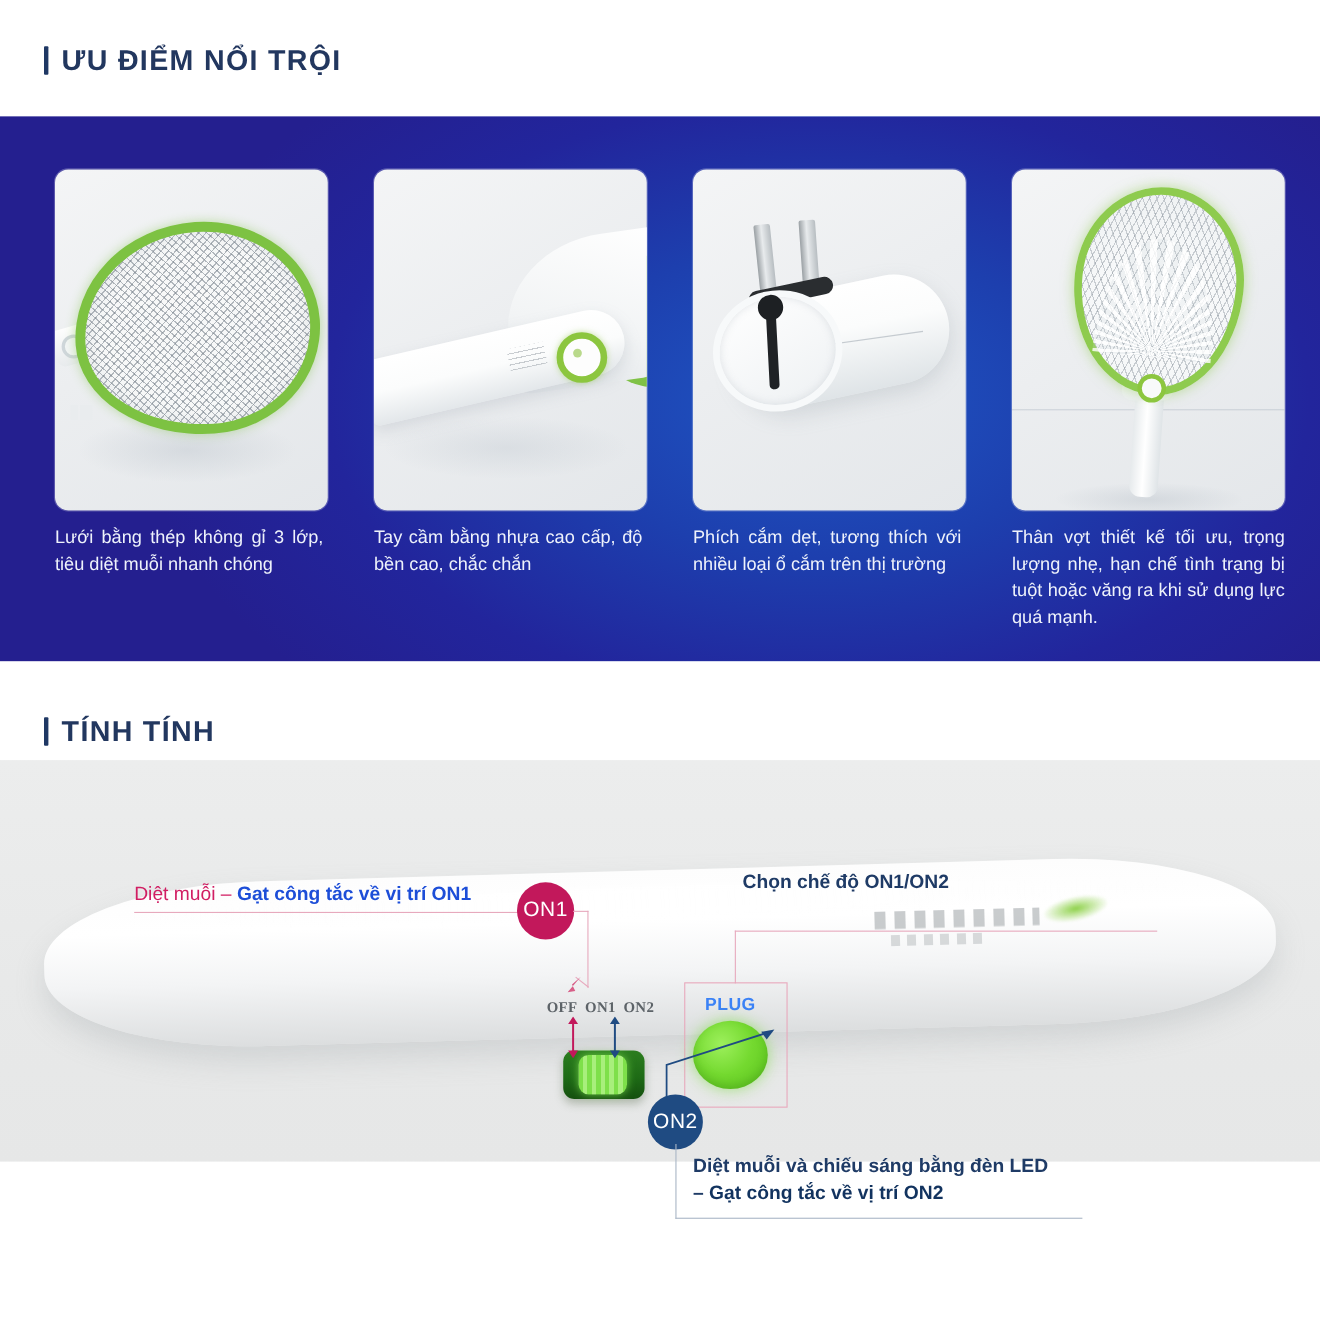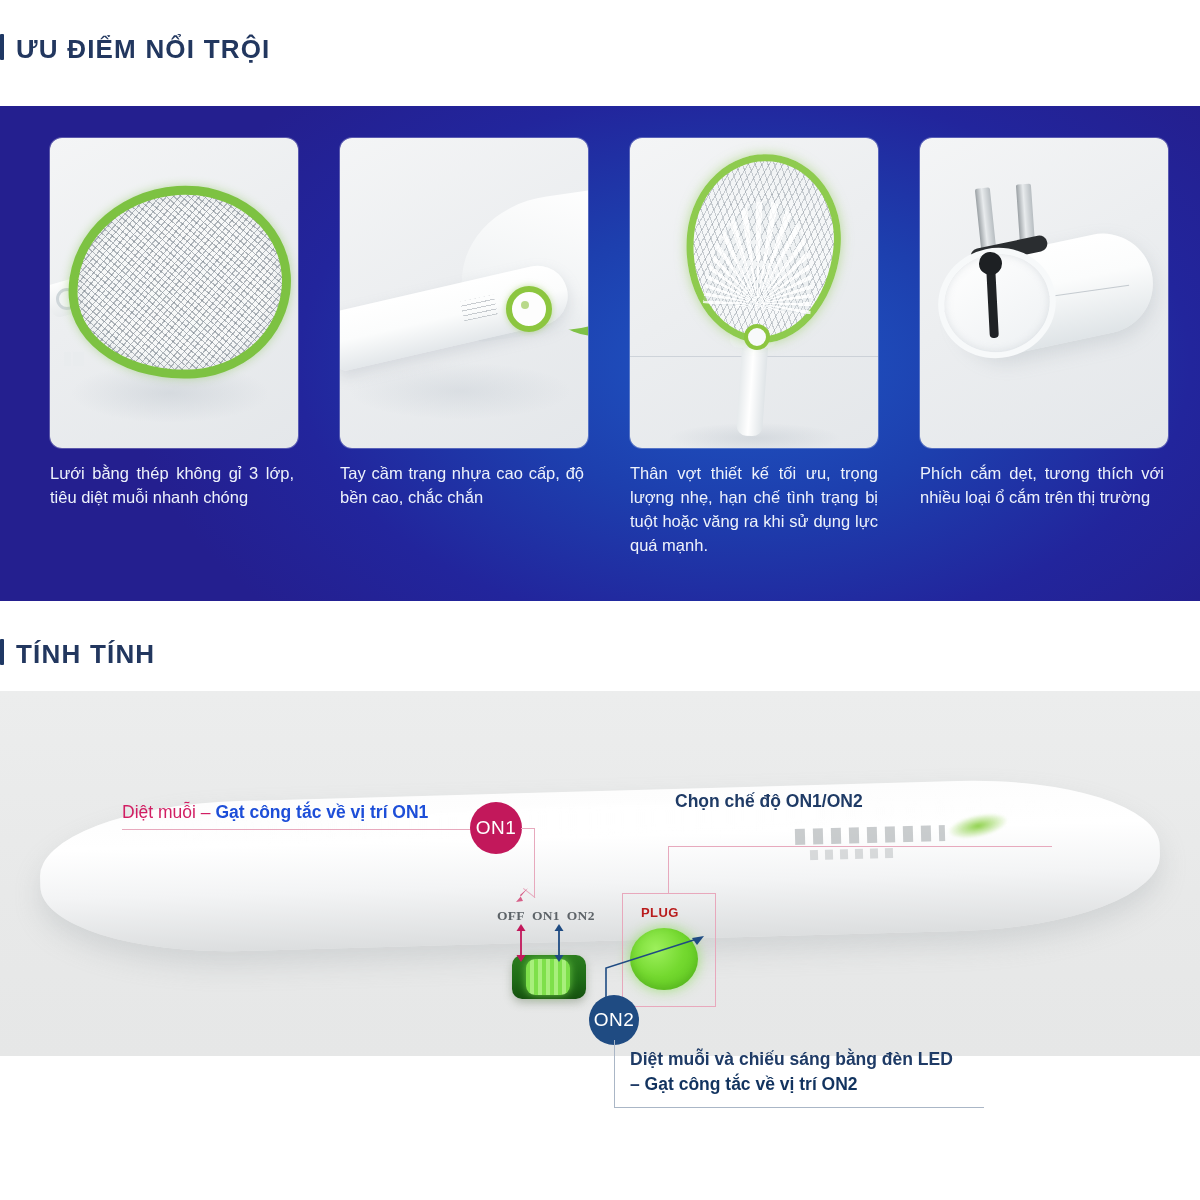--- a/index.html
+++ b/index.html
@@ -6,21 +6,22 @@
   body{
     width:1200px;height:1200px;overflow:hidden;
     background:#ffffff;
     font-family:"Liberation Sans","DejaVu Sans",sans-serif;
     -webkit-font-smoothing:antialiased;
   }
   .page{position:relative;width:1200px;height:1200px;}
 
   
   .section-head{
-    display:flex;
+    display:flex;align-items:center;
+    padding-left:40px;
     height:60px;
   }
   .head-bar{
     width:4px;height:26px;background:#1f3864;margin-right:12px;flex:none;border-radius:1px;
   }
   .head-text{
     font-size:26px;font-weight:bold;color:#22375f;
     letter-spacing:1.2px;white-space:nowrap;
   }
 
@@ -34,20 +35,21 @@
     overflow:hidden;
   }
   .cards{
     position:absolute;left:0;top:0;width:1200px;height:495px;
     display:flex;gap:0;
   }
   .card{
     position:relative;
     width:250px;
     margin-left:40px;
+    margin-top:16px;
   }
   .card:nth-child(1){margin-left:50px;}
   .card .photo{
     position:relative;
     width:248px;height:310px;
     border-radius:12px;
     background:linear-gradient(150deg,#f4f5f6 0%,#eceef0 45%,#e4e7ea 100%);
     box-shadow:0 0 0 1px rgba(255,255,255,.25);
     margin-top:32px;
     overflow:hidden;
@@ -255,21 +257,21 @@
     position:absolute;left:630px;top:928px;width:68px;height:62px;border-radius:50%;
     background:radial-gradient(circle at 38% 34%,#9df05c 0%,#74d92f 48%,#5cc41e 100%);
     box-shadow:0 0 14px rgba(120,220,60,.65), inset 0 -4px 8px rgba(60,140,20,.35);
   }
   .plug-box{
     position:absolute;left:622px;top:893px;width:92px;height:112px;
     border:1.6px solid #e8a8bc;background:transparent;
   }
   .plug-caption{
     position:absolute;left:641px;top:905px;
-    font-size:13px;font-weight:bold;color:#b91c1c;letter-spacing:.4px;
+    font-size:16px;font-weight:bold;color:#3b82f6;letter-spacing:.4px;
   }
 
   
   .ann{position:absolute;}
   .ann-text{font-size:17.5px;line-height:1.42;white-space:nowrap;}
   .pink{color:#d11e63;}
   .pink b{color:#1d4ed8;}
   .navy{color:#1f3b66;font-weight:bold;}
   .navy b{color:#12335f;text-align:right;}
 
@@ -317,50 +319,50 @@
 
       <div class="card">
         <div class="photo">
           <div class="shadow-2"></div>
           <div class="green-rim-2"></div>
           <div class="neck-2"></div>
           <div class="handle-body"></div>
           <div class="label-2"></div>
           <div class="btn-2"></div>
         </div>
-        <div class="cap">Tay cầm trạng nhựa cao cấp, độ bền cao, chắc chắn</div>
+        <div class="cap">Tay cầm bằng nhựa cao cấp, độ bền cao, chắc chắn</div>
+      </div>
+
+      <div class="card">
+        <div class="photo">
+          <div class="plug-body"></div>
+          <div class="plug-seam"></div>
+          <div class="prong a"></div>
+          <div class="prong b"></div>
+          <div class="prong-base"></div>
+          <div class="plug-face"></div>
+          <div class="slider4"></div>
+        </div>
+        <div class="cap">Phích cắm dẹt, tương thích với nhiều loại ổ cắm trên thị trường</div>
       </div>
 
       <div class="card wide">
         <div class="photo">
           <div class="hline3"></div>
           <div class="shadow-3"></div>
           <div class="stem3"></div>
           <div class="neck3"></div>
           <div class="racket3">
             <div class="fan3"></div>
           </div>
           <div class="btn3"></div>
         </div>
         <div class="cap">Thân vợt thiết kế tối ưu, trọng lượng nhẹ, hạn chế tình trạng bị tuột hoặc văng ra khi sử dụng lực quá mạnh.</div>
       </div>
 
-      <div class="card">
-        <div class="photo">
-          <div class="plug-body"></div>
-          <div class="plug-seam"></div>
-          <div class="prong a"></div>
-          <div class="prong b"></div>
-          <div class="prong-base"></div>
-          <div class="plug-face"></div>
-          <div class="slider4"></div>
-        </div>
-        <div class="cap">Phích cắm dẹt, tương thích với nhiều loại ổ cắm trên thị trường</div>
-      </div>
-
     </div>
   </div>
 
   <div class="section-head" style="height:90px;padding-top:38px;box-sizing:border-box;">
     <div class="head-bar"></div>
     <div class="head-text">TÍNH TÍNH</div>
   </div>
 
   <div class="gray-panel">
     <div class="racket-photo">

